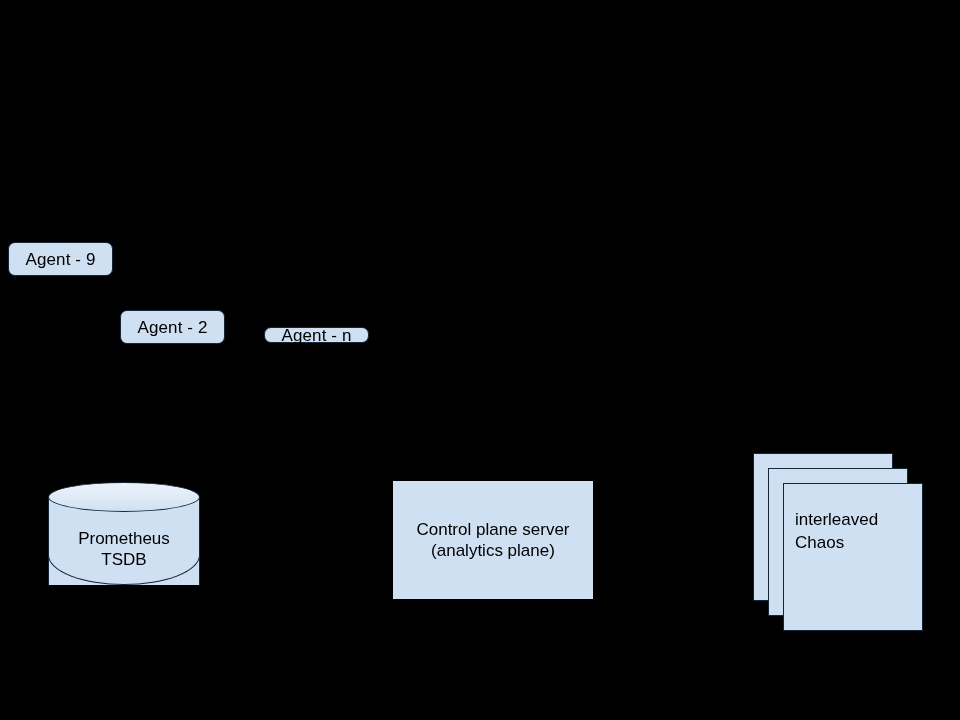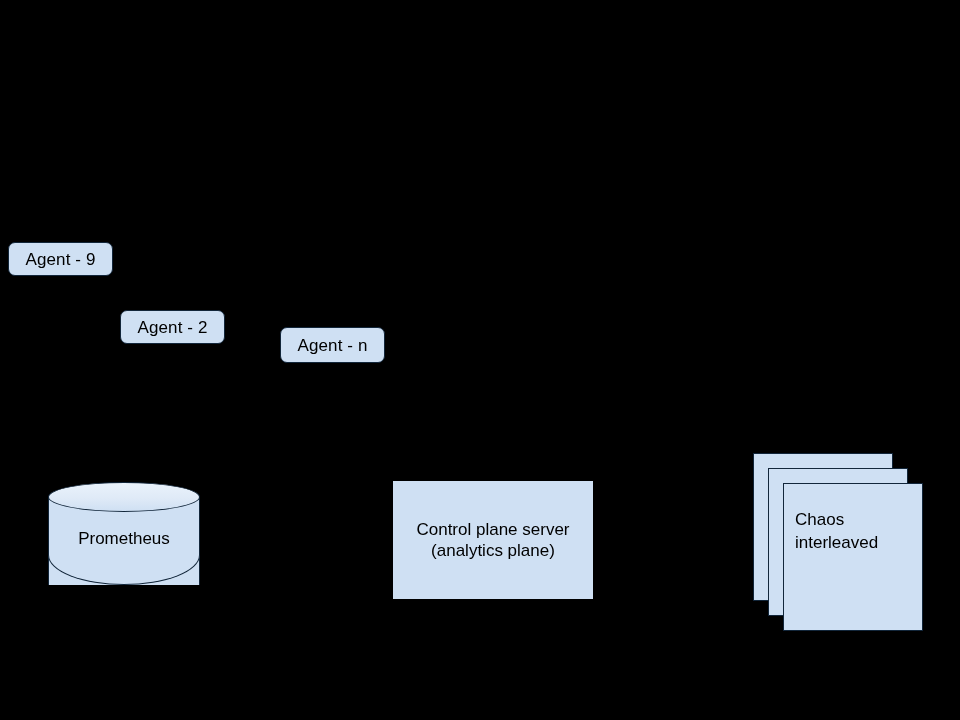--- a/index.html
+++ b/index.html
@@ -27,21 +27,21 @@
     display: flex;
     align-items: center;
     justify-content: center;
     color: #000000;
     font-size: 17px;
     line-height: 1;
     letter-spacing: 0.1px;
   }
   #agent-1 { left: 8px;   top: 242px; width: 105px; height: 34px; }
   #agent-2 { left: 120px; top: 278px; width: 105px; height: 34px; margin-top: 32px; }
-  #agent-n { left: 264px; top: 327px; width: 105px; height: 36px; margin-left: 16px; }
+  #agent-n { left: 264px; top: 327px; width: 105px; height: 16px; }
 
   
   #tsdb {
     position: absolute;
     left: 48px;
     top: 482px;
     width: 152px;
     height: 118px;
   }
   #tsdb .cyl-body {
@@ -167,37 +167,38 @@
   <div class="agent-node" id="agent-n">
     <span>Agent - n</span>
   </div>
 
   <div id="tsdb">
     <div class="cyl-body"></div>
     <div class="cyl-bottom"></div>
     <div class="cyl-top"></div>
     <div class="cyl-label">
       <div>Prometheus</div>
+      <div>TSDB</div>
     </div>
   </div>
 
   <div id="control-plane">
     <div>
       <div>Control plane server</div>
       <div>(analytics plane)</div>
     </div>
   </div>
 
   <div id="dashboards-arrow">
     <div class="head"></div>
   </div>
 
   <div id="dashboards">
     <div class="card card-back"></div>
     <div class="card card-mid"></div>
     <div class="card card-front"></div>
     <div class="card-label">
+      <div>interleaved</div>
       <div>Chaos</div>
-      <div>interleaved</div>
     </div>
   </div>
 
 </div>
 
 </body></html>

